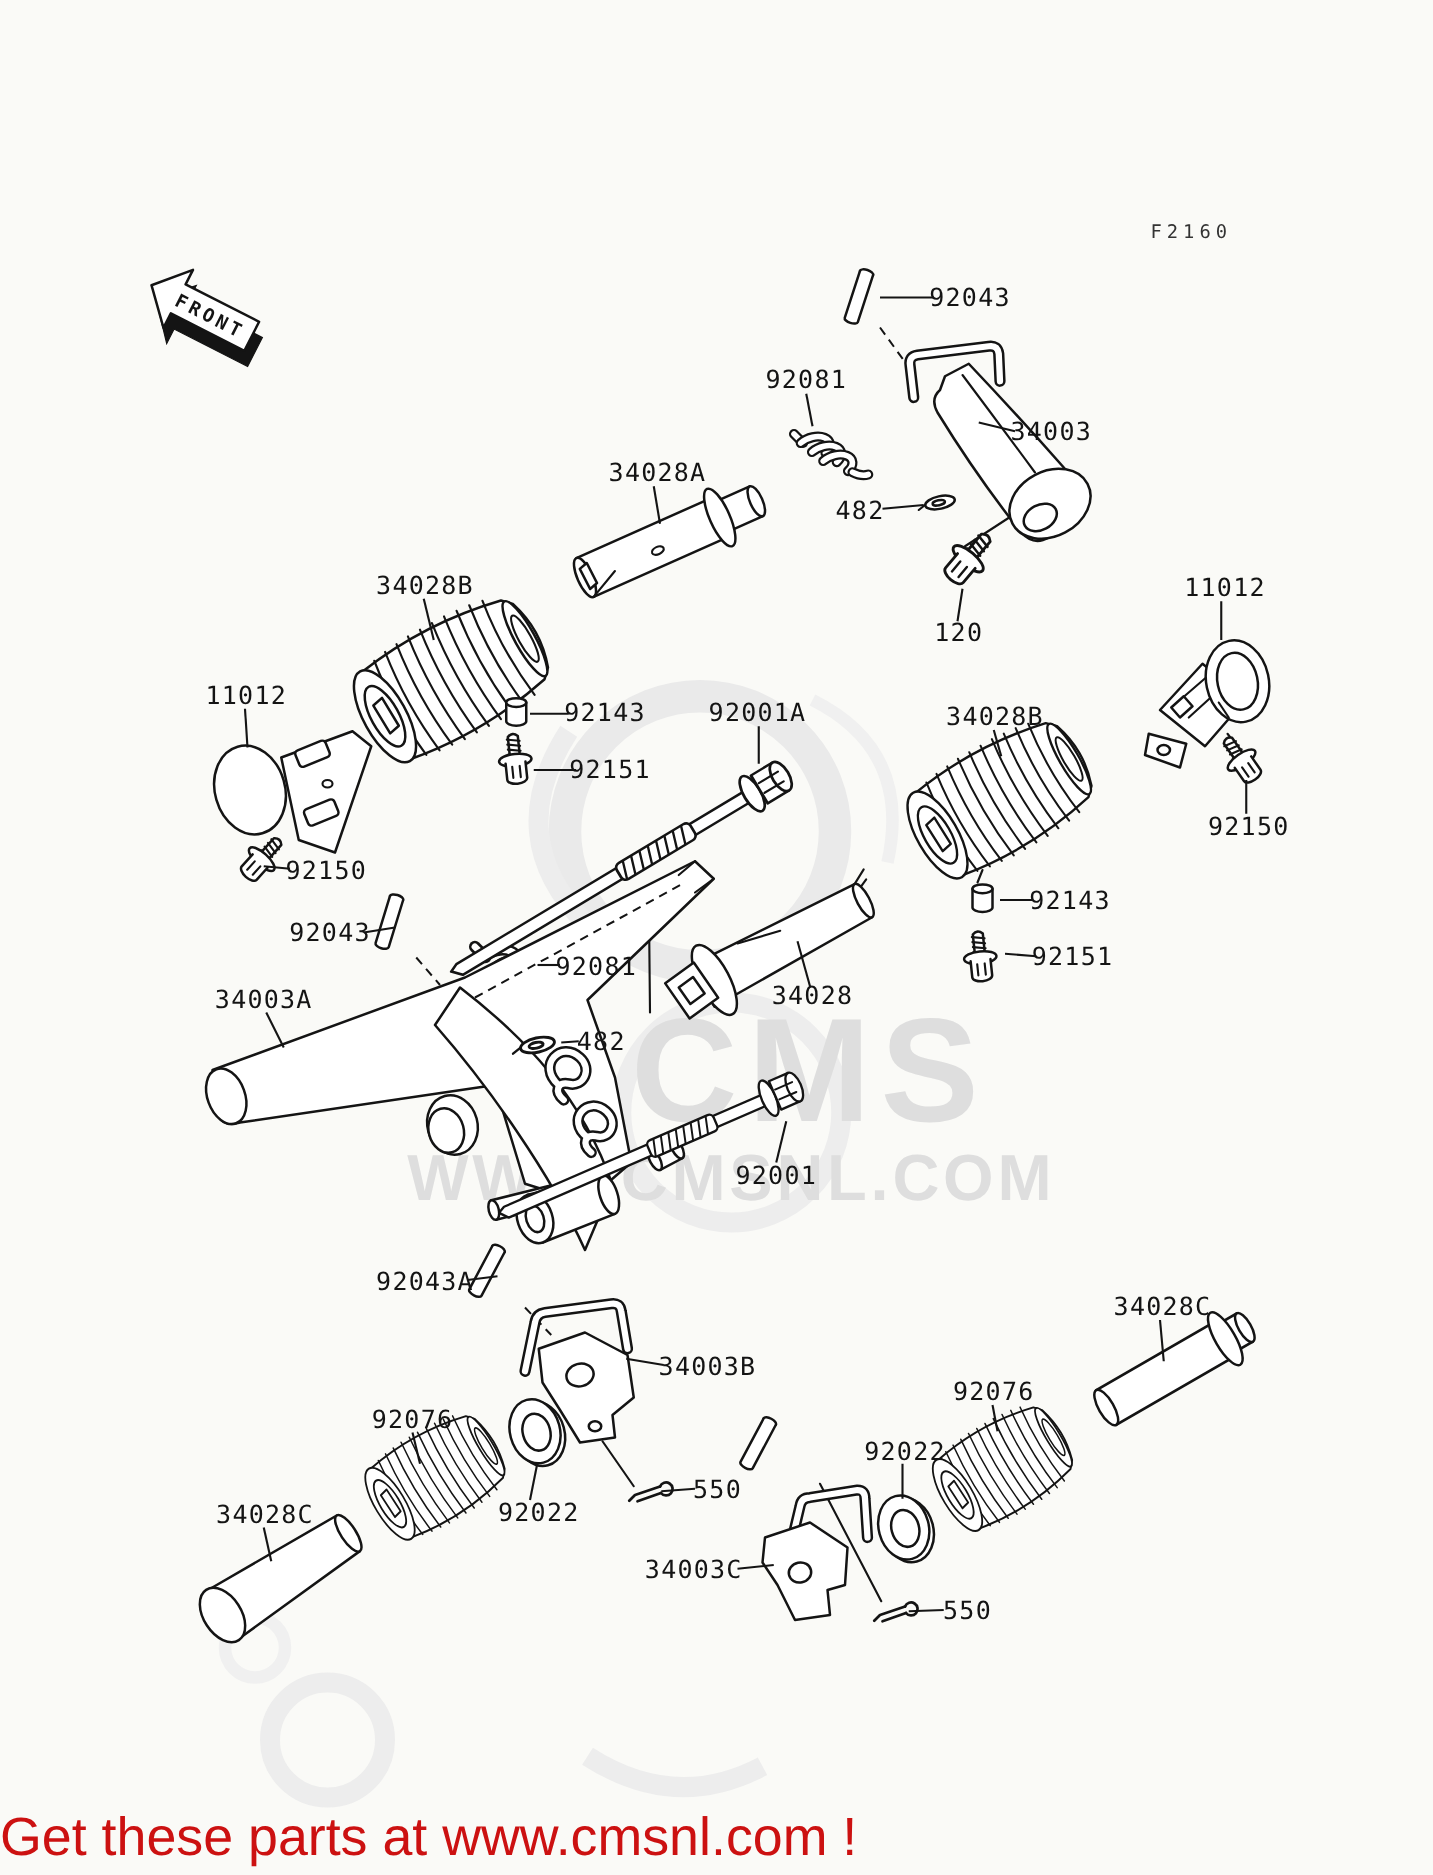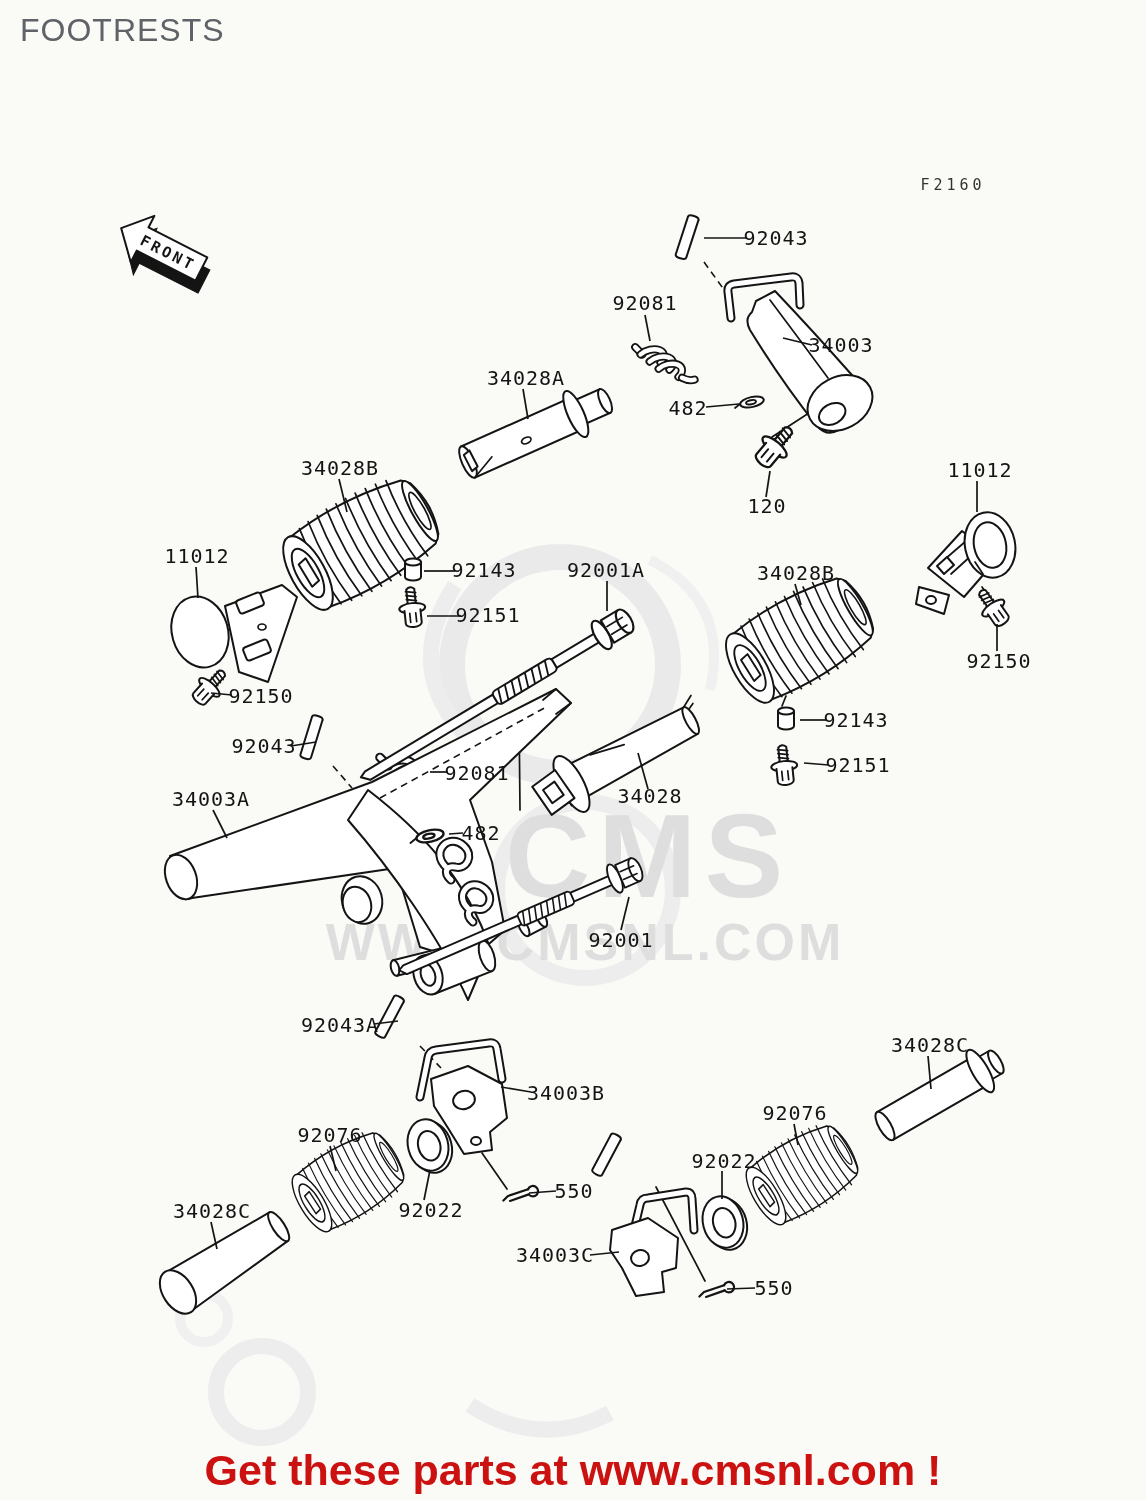--- a/index.html
+++ b/index.html
@@ -1,21 +1,21 @@
 <!DOCTYPE html>
 <html><head>
 <meta charset="utf-8">
 <style>
   html,body{margin:0;padding:0;background:#fafaf7;}
   #page{position:relative;width:1146px;height:1500px;background:#fafaf7;overflow:hidden;
         font-family:"Liberation Sans", sans-serif;}
   #page-title{position:absolute;left:20px;top:12px;font-size:32px;color:#5f6368;
               letter-spacing:1px;font-weight:400;}
-  #banner{position:absolute;left:0;top:1446px;width:100%;text-align:center;
-          font-size:43px;color:#cc1111;font-weight:700;}
+  #banner{position:absolute;left:0;top:1446px;width:100%;
+          font-size:43px;color:#cc1111;font-weight:400;}
   svg{position:absolute;left:0;top:0;}
   .part{fill:#ffffff;stroke:#141414;stroke-width:2;stroke-linejoin:round;stroke-linecap:round;}
   .thin{fill:none;stroke:#141414;stroke-width:1.7;stroke-linejoin:round;stroke-linecap:round;}
   .dash{fill:none;stroke:#141414;stroke-width:1.6;stroke-dasharray:7 5;}
   .rodb{fill:none;stroke:#141414;stroke-width:9;stroke-linejoin:round;stroke-linecap:round;}
   .rodw{fill:none;stroke:#ffffff;stroke-width:5;stroke-linejoin:round;stroke-linecap:round;}
   .leader{fill:none;stroke:#141414;stroke-width:1.7;}
   .lbl{font-family:"DejaVu Sans Mono", monospace;font-size:20px;fill:#141414;
        text-anchor:middle;letter-spacing:1px;}
   .figcode{font-family:"DejaVu Sans Mono", monospace;font-size:15px;fill:#333;
@@ -27,21 +27,20 @@
        fill:#dedede;letter-spacing:8px;text-anchor:middle;}
   .wmtext{font-family:"Liberation Sans", sans-serif;font-weight:bold;font-size:52px;
        fill:#dedede;letter-spacing:3px;text-anchor:middle;}
   .front-text{font-family:"DejaVu Sans Mono", monospace;font-weight:bold;font-size:15px;
        fill:#141414;letter-spacing:3px;text-anchor:middle;}
 </style>
 </head>
 <body>
 
 <div id="page">
-  <div id="page-title">FOOTRESTS</div>
 
   <svg width="1146" height="1500" viewBox="0 0 1146 1500">
 
     <defs>
       <g id="sym-rubber">
         <path class="part" d="M2,-40 Q64,-50 126,-36 L133,-29 Q138,-14 138,0 Q138,14 133,29 L126,36 Q64,50 2,40 Z"></path>
         <path class="thin" d="M14,-43 Q8,0 14,43"></path>
           <path class="thin" d="M25,-45 Q19,0 25,45"></path>
         <path class="thin" d="M36,-46 Q30,0 36,46"></path>
           <path class="thin" d="M47,-47 Q41,0 47,47"></path>

